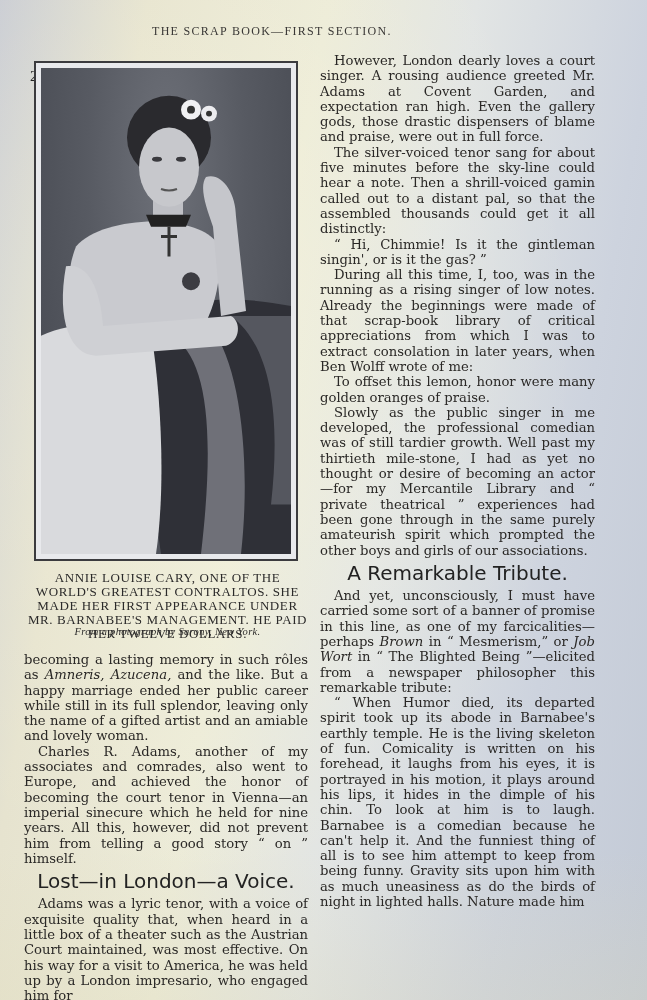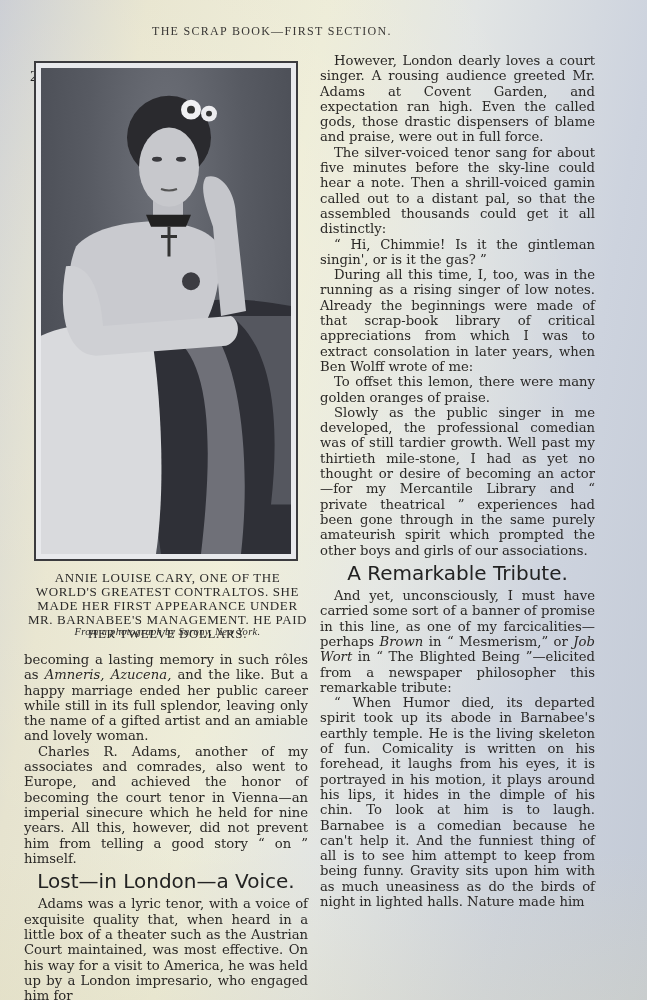--- a/index.html
+++ b/index.html
@@ -110,22 +110,22 @@
 <div class="credit">From a photograph by Sarony, New York.</div>
 
 <div class="col col-left">
   <p><span>becoming a lasting memory in such rôles as </span><em>Amneris, Azucena,</em><span> and the like. But a happy marriage ended her public career while still in its full splendor, leaving only the name of a gifted artist and an amiable and lovely woman.</span></p>
   <p class="indent">Charles R. Adams, another of my associates and comrades, also went to Europe, and achieved the honor of becoming the court tenor in Vienna—an imperial sinecure which he held for nine years. All this, however, did not prevent him from telling a good story “ on ” himself.</p>
   <div class="subhead">Lost—in London—a Voice.</div>
   <p class="indent">Adams was a lyric tenor, with a voice of exquisite quality that, when heard in a little box of a theater such as the Austrian Court maintained, was most effective. On his way for a visit to America, he was held up by a London impresario, who engaged him for</p>
 </div>
 
 <div class="col col-right">
-  <p class="indent">However, London dearly loves a court singer. A rousing audience greeted Mr. Adams at Covent Garden, and expectation ran high. Even the called gods, those drastic dispensers of blame and praise, were out in full force.</p>
+  <p class="indent">However, London dearly loves a court singer. A rousing audience greeted Mr. Adams at Covent Garden, and expectation ran high. Even the gallery gods, those drastic dispensers of blame and praise, were out in full force.</p>
   <p class="indent">The silver-voiced tenor sang for about five minutes before the sky-line could hear a note. Then a shrill-voiced gamin called out to a distant pal, so that the assembled thousands could get it all distinctly:</p>
   <p class="indent">“ Hi, Chimmie! Is it the gintleman singin', or is it the gas? ”</p>
   <p class="indent">During all this time, I, too, was in the running as a rising singer of low notes. Already the beginnings were made of that scrap-book library of critical appreciations from which I was to extract consolation in later years, when Ben Wolff wrote of me:</p>
-  <p class="indent">To offset this lemon, there were many golden oranges of praise.</p>
+  <p class="indent">To offset this lemon, honor were many golden oranges of praise.</p>
   <p class="indent">Slowly as the public singer in me developed, the professional comedian was of still tardier growth. Well past my thirtieth mile-stone, I had as yet no thought or desire of becoming an actor—for my Mercantile Library and “ private theatrical ” experiences had been gone through in the same purely amateurish spirit which prompted the other boys and girls of our associations.</p>
   <div class="subhead">A Remarkable Tribute.</div>
   <p class="indent"><span>And yet, unconsciously, I must have carried some sort of a banner of promise in this line, as one of my farcicalities—perhaps </span><em>Brown</em><span> in “ Mesmerism,” or </span><em>Job Wort</em><span> in “ The Blighted Being ”—elicited from a newspaper philosopher this remarkable tribute:</span></p>
   <p class="indent">“ When Humor died, its departed spirit took up its abode in Barnabee's earthly temple. He is the living skeleton of fun. Comicality is written on his forehead, it laughs from his eyes, it is portrayed in his motion, it plays around his lips, it hides in the dimple of his chin. To look at him is to laugh. Barnabee is a comedian because he can't help it. And the funniest thing of all is to see him attempt to keep from being funny. Gravity sits upon him with as much uneasiness as do the birds of night in lighted halls. Nature made him</p>
 </div>
 
 </body></html>

